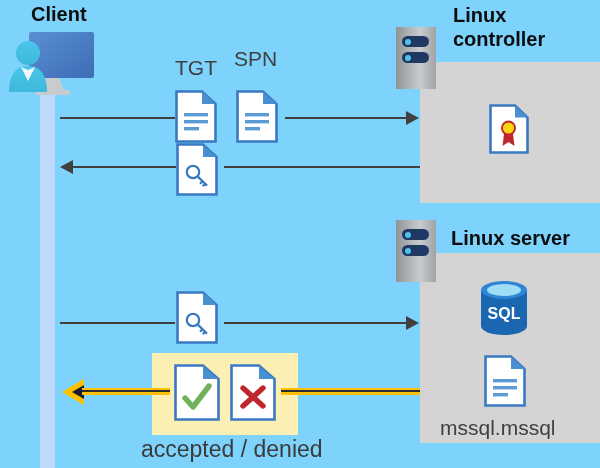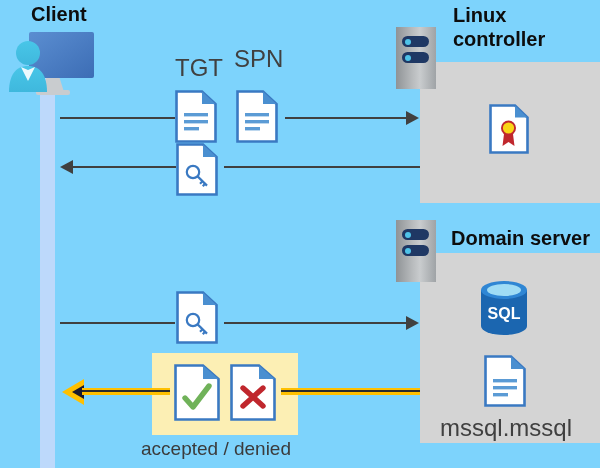--- a/index.html
+++ b/index.html
@@ -21,27 +21,27 @@
     position: absolute;
     font-weight: bold;
     color: #0d0d0d;
     font-size: 20px;
     line-height: 24px;
     white-space: pre-line;
   }
   .label-plain {
     position: absolute;
     color: #3b3b3b;
-    font-size: 19px;
+    font-size: 23px;
     line-height: 22px;
   }
   .doc-caption {
     position: absolute;
     color: #404040;
-    font-size: 24px;
+    font-size: 21px;
     line-height: 22px;
   }
 
   
   .lifeline {
     position: absolute;
     left: 40px;
     top: 72px;
     width: 15px;
     height: 396px;
@@ -204,21 +204,21 @@
     </svg>
   </div>
 
   <div class="server-panel" style="left:420px; top:253px; width:180px; height:190px;"></div>
 
   <div class="tower" style="left:396px; top:220px;">
     <div class="bar b1"></div>
     <div class="bar b2"></div>
   </div>
 
-  <div class="title-bold" style="left:451px; top:226px;">Domain server</div>
+  <div class="title-bold" style="left:451px; top:226px;">Linux server</div>
 
   <div class="sql-icon" style="left:478px; top:279px;">
     <svg viewBox="0 0 52 58" xmlns="http://www.w3.org/2000/svg">
       <path d="M3 11 V47 C3 52 13 56 26 56 C39 56 49 52 49 47 V11 Z" fill="#1b66b0"></path>
       <ellipse cx="26" cy="11" rx="23" ry="9" fill="#2f86d4"></ellipse>
       <ellipse cx="26" cy="11" rx="17" ry="6" fill="#9fdcf5"></ellipse>
       <text x="26" y="40" font-family="Liberation Sans, sans-serif" font-size="16" font-weight="bold" fill="#ffffff" text-anchor="middle">SQL</text>
     </svg>
   </div>
 

